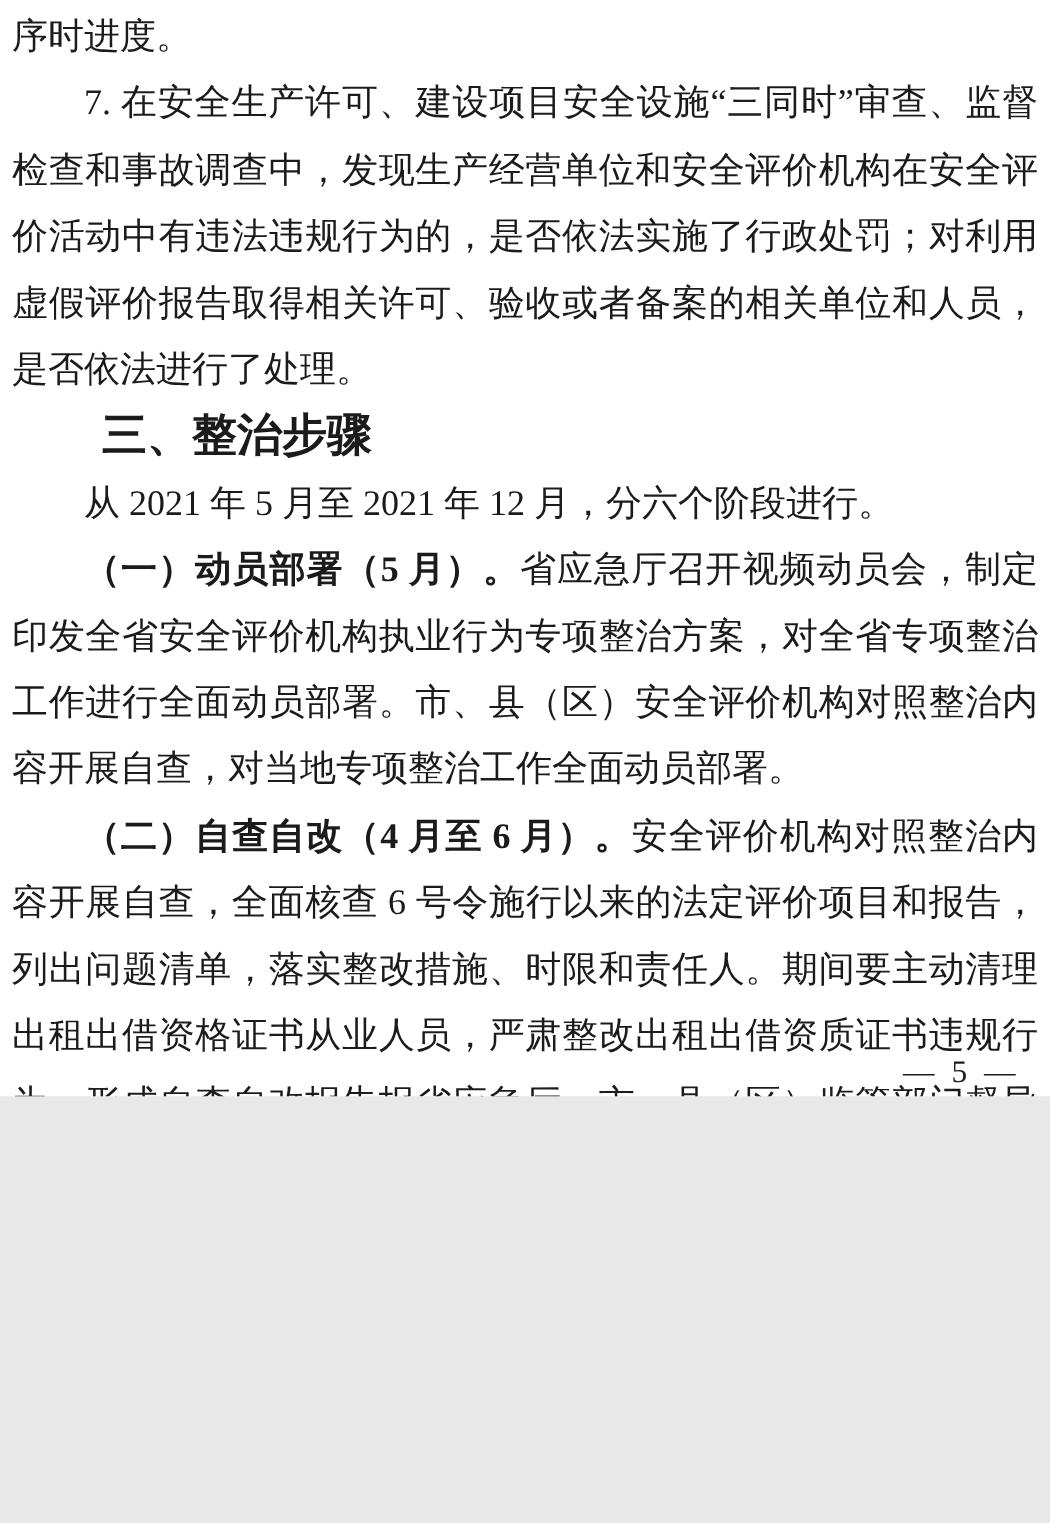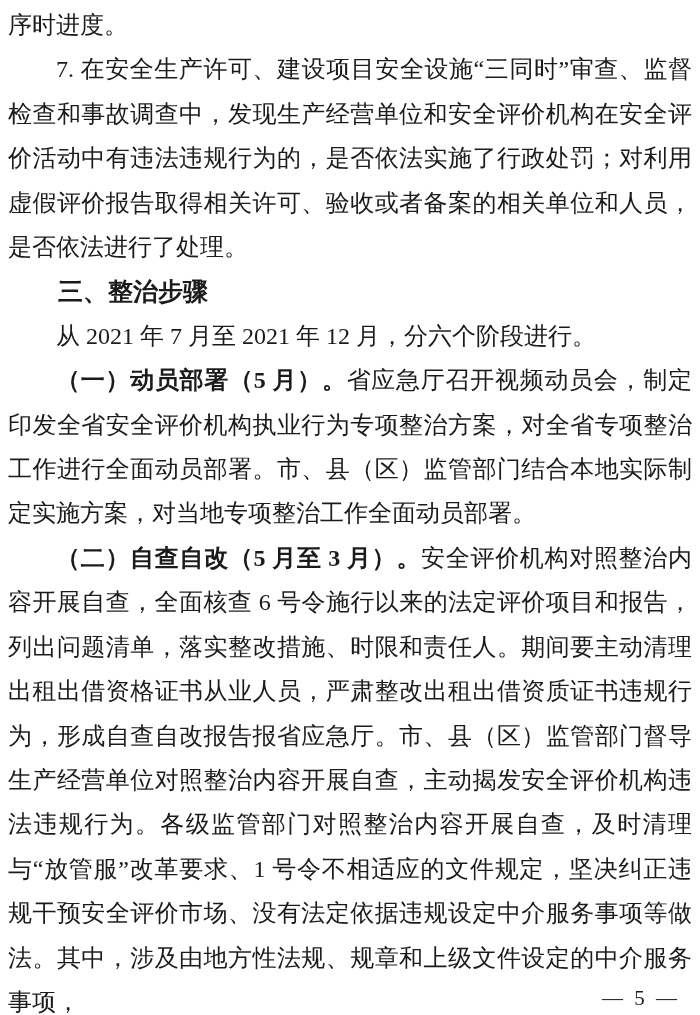--- a/index.html
+++ b/index.html
@@ -3,21 +3,21 @@
 <meta charset="utf-8">
 <style>
   html, body {
     margin: 0;
     padding: 0;
     background: #e8e8e8;
   }
   .page {
     box-sizing: border-box;
     width: 700px;
-    height: 1015px;
+    height: 731px;
     margin: 0;
     background: #ffffff;
     color: #1b1b1b;
     position: relative;
     padding: 3px 8px 0 8px;
     font-family: "Liberation Serif", "DejaVu Serif", serif;
     font-size: 24px;
     line-height: 44.4px;
     text-align: justify;
     text-justify: inter-character;
@@ -29,21 +29,21 @@
     text-align-last: left;
   }
   .page p.no-indent {
     text-indent: 0;
   }
   .section-heading {
     margin: 0;
     text-indent: 2em;
     font-family: "Liberation Sans", "DejaVu Sans", sans-serif;
     font-weight: 700;
-    font-size: 25px;
+    font-size: 30px;
     line-height: 44.4px;
     text-align: left;
   }
   .lead {
     font-weight: 700;
     margin-top: 32px;
   }
   .page-number {
     position: absolute;
     right: 20px;
@@ -58,21 +58,21 @@
 <body>
 
 <div class="page">
 
   <p class="no-indent">序时进度。</p>
 
   <p>7. 在安全生产许可、建设项目安全设施“三同时”审查、监督检查和事故调查中，发现生产经营单位和安全评价机构在安全评价活动中有违法违规行为的，是否依法实施了行政处罚；对利用虚假评价报告取得相关许可、验收或者备案的相关单位和人员，是否依法进行了处理。</p>
 
   <h2 class="section-heading">三、整治步骤</h2>
 
-  <p>从 2021 年 7 月至 2021 年 12 月，分六个阶段进行。</p>
+  <p>从 2021 年 5 月至 2021 年 12 月，分六个阶段进行。</p>
 
-  <p><span class="lead">（一）动员部署（5 月）。</span><span>省应急厅召开视频动员会，制定印发全省安全评价机构执业行为专项整治方案，对全省专项整治工作进行全面动员部署。市、县（区）监管部门结合本地实际制定实施方案，对当地专项整治工作全面动员部署。</span></p>
+  <p><span class="lead">（一）动员部署（5 月）。</span><span>省应急厅召开视频动员会，制定印发全省安全评价机构执业行为专项整治方案，对全省专项整治工作进行全面动员部署。市、县（区）安全评价机构对照整治内容开展自查，对当地专项整治工作全面动员部署。</span></p>
 
-  <p><span class="lead">（二）自查自改（5 月至 3 月）。</span><span>安全评价机构对照整治内容开展自查，全面核查 6 号令施行以来的法定评价项目和报告，列出问题清单，落实整改措施、时限和责任人。期间要主动清理出租出借资格证书从业人员，严肃整改出租出借资质证书违规行为，形成自查自改报告报省应急厅。市、县（区）监管部门督导生产经营单位对照整治内容开展自查，主动揭发安全评价机构违法违规行为。各级监管部门对照整治内容开展自查，及时清理与“放管服”改革要求、1 号令不相适应的文件规定，坚决纠正违规干预安全评价市场、没有法定依据违规设定中介服务事项等做法。其中，涉及由地方性法规、规章和上级文件设定的中介服务事项，</span></p>
+  <p><span class="lead">（二）自查自改（4 月至 6 月）。</span><span>安全评价机构对照整治内容开展自查，全面核查 6 号令施行以来的法定评价项目和报告，列出问题清单，落实整改措施、时限和责任人。期间要主动清理出租出借资格证书从业人员，严肃整改出租出借资质证书违规行为，形成自查自改报告报省应急厅。市、县（区）监管部门督导生产经营单位对照整治内容开展自查，主动揭发安全评价机构违法违规行为。各级监管部门对照整治内容开展自查，及时清理与“放管服”改革要求、1 号令不相适应的文件规定，坚决纠正违规干预安全评价市场、没有法定依据违规设定中介服务事项等做法。其中，涉及由地方性法规、规章和上级文件设定的中介服务事项，</span></p>
 
   <div class="page-number">— 5 —</div>
 
 </div>
 
 </body></html>

